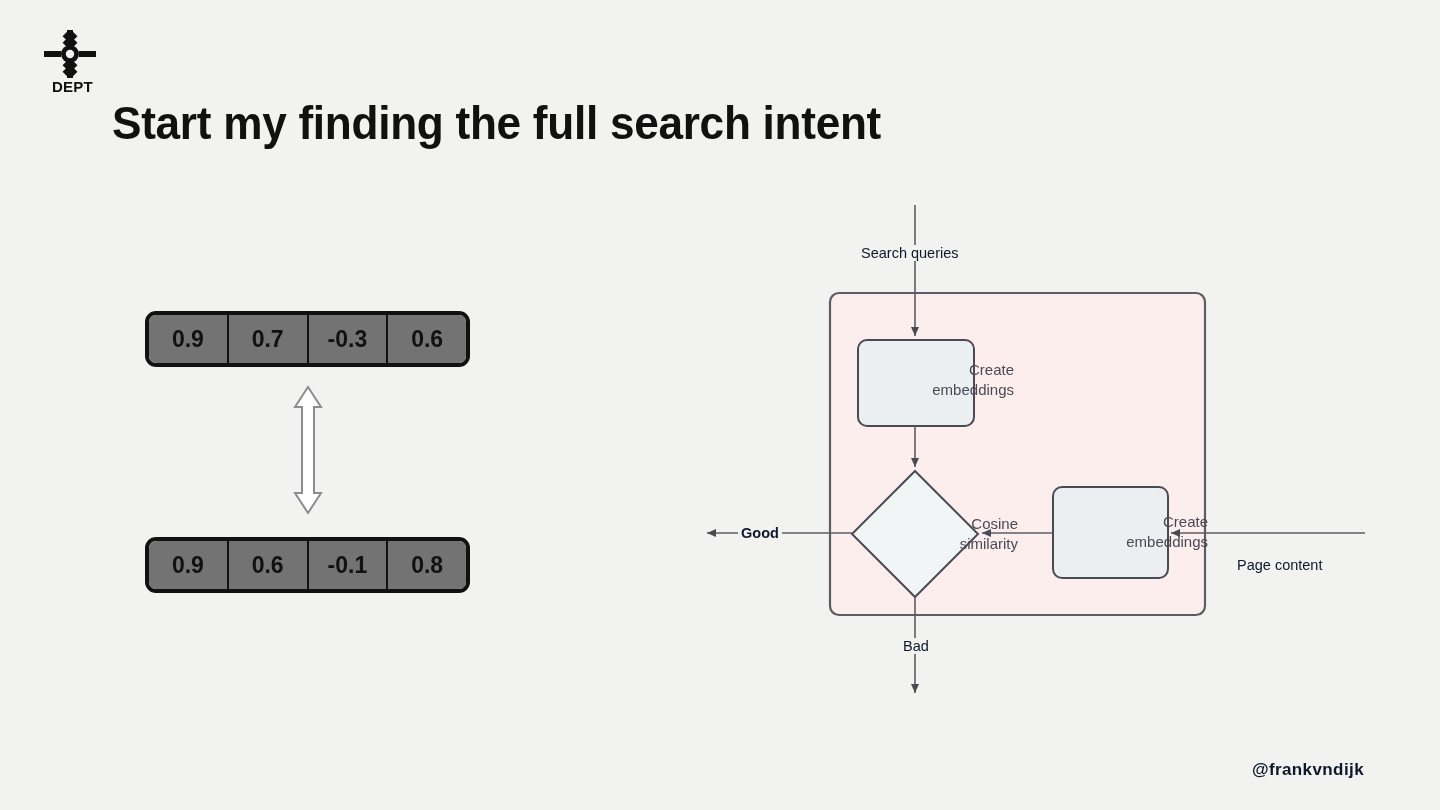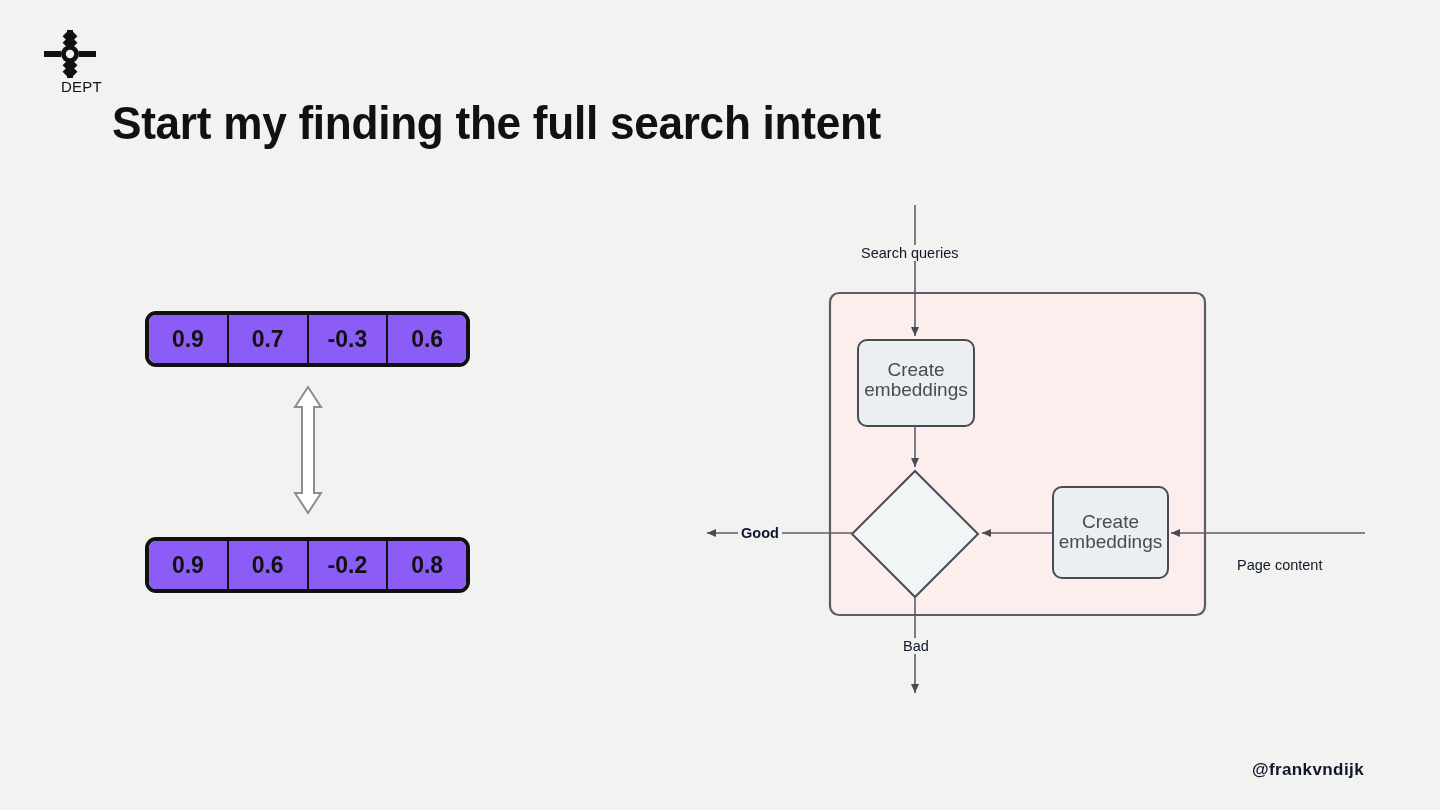--- a/index.html
+++ b/index.html
@@ -25,24 +25,24 @@
     height: 66px;
   }
   #logo .mark {
     position: absolute;
     left: 0; top: 0;
     width: 52px;
     height: 48px;
   }
   #logo .wordmark {
     position: absolute;
-    left: 17px;
+    left: 8px;
     top: 48px;
     font-size: 15px;
-    font-weight: normal;
+    font-weight: bold;
     letter-spacing: 0.2px;
     color: #111111;
     font-family: "Liberation Sans", sans-serif;
   }
 
   
   #title {
     position: absolute;
     left: 112px;
     top: 96px;
@@ -80,21 +80,21 @@
   .vector-cell {
     flex: 1 1 0;
     display: flex;
     align-items: center;
     justify-content: center;
     font-size: 23px;
     font-weight: bold;
     color: #111111;
     border-right: 2px solid #111111;
     box-sizing: border-box;
-    background: #8b5cf6;
+    background: #737373;
   }
   .vector-cell:last-child { border-right: none; }
 
   
   #double-arrow {
     position: absolute;
     left: 287px;
     top: 385px;
     width: 42px;
     height: 130px;
@@ -115,25 +115,26 @@
     font-size: 14.5px;
     color: #0f172a;
     font-family: "Liberation Sans", sans-serif;
     background: #f2f2f1;
     padding: 0 3px;
     white-space: nowrap;
   }
 
   .node-text {
     position: absolute;
-    font-size: 19px;
+    font-size: 15px;
     line-height: 20px;
     color: #4a4a55;
-    text-align: center;
+    text-align: right;
     white-space: nowrap;
+    padding-left: 40px;
   }
 
   
   #handle {
     position: absolute;
     right: 76px;
     top: 760px;
     font-size: 17px;
     font-weight: bold;
     color: #0f172a;
@@ -176,21 +177,21 @@
 
   <div id="double-arrow">
     <svg width="42" height="130" viewBox="0 0 42 130" aria-hidden="true">
       <polygon points="21,2 34,22 27,22 27,108 34,108 21,128 8,108 15,108 15,22 8,22" fill="#ffffff" stroke="#8c8c94" stroke-width="2" stroke-linejoin="miter"></polygon>
     </svg>
   </div>
 
   <div class="vector-row" id="vector-bottom">
     <div class="vector-cell">0.9</div>
     <div class="vector-cell">0.6</div>
-    <div class="vector-cell">-0.2</div>
+    <div class="vector-cell">-0.1</div>
     <div class="vector-cell">0.8</div>
   </div>
 
   <div id="flow">
     <svg width="700" height="520" viewBox="0 0 700 520" aria-hidden="true">
       <defs>
         <marker id="ah" markerWidth="10" markerHeight="10" refX="9" refY="4" orient="auto" markerUnits="userSpaceOnUse">
           <path d="M0,0 L9,4 L0,8 z" fill="#4a4a55"></path>
         </marker>
       </defs>
@@ -214,20 +215,24 @@
       <line x1="162" y1="338" x2="17" y2="338" stroke="#5c5c66" stroke-width="1.6" marker-end="url(#ah)"></line>
 
       <line x1="225" y1="402" x2="225" y2="498" stroke="#5c5c66" stroke-width="1.6" marker-end="url(#ah)"></line>
     </svg>
 
     <div class="node-text" style="left:168px; top:165px; width:116px;">
       <span>Create</span><br>
       <span>embeddings</span>
     </div>
 
+    <div class="node-text" style="left:163px; top:319px; width:125px;">
+      <span>Cosine</span><br>
+      <span>similarity</span>
+    </div>
 
     <div class="node-text" style="left:363px; top:317px; width:115px;">
       <span>Create</span><br>
       <span>embeddings</span>
     </div>
 
     <div class="flow-label" style="left:168px; top:50px;">Search queries</div>
     <div class="flow-label" style="left:48px; top:330px;font-weight:bold;">Good</div>
     <div class="flow-label" style="left:210px; top:443px;">Bad</div>
     <div class="flow-label" style="left:544px; top:330px;margin-top:32px;">Page content</div>

